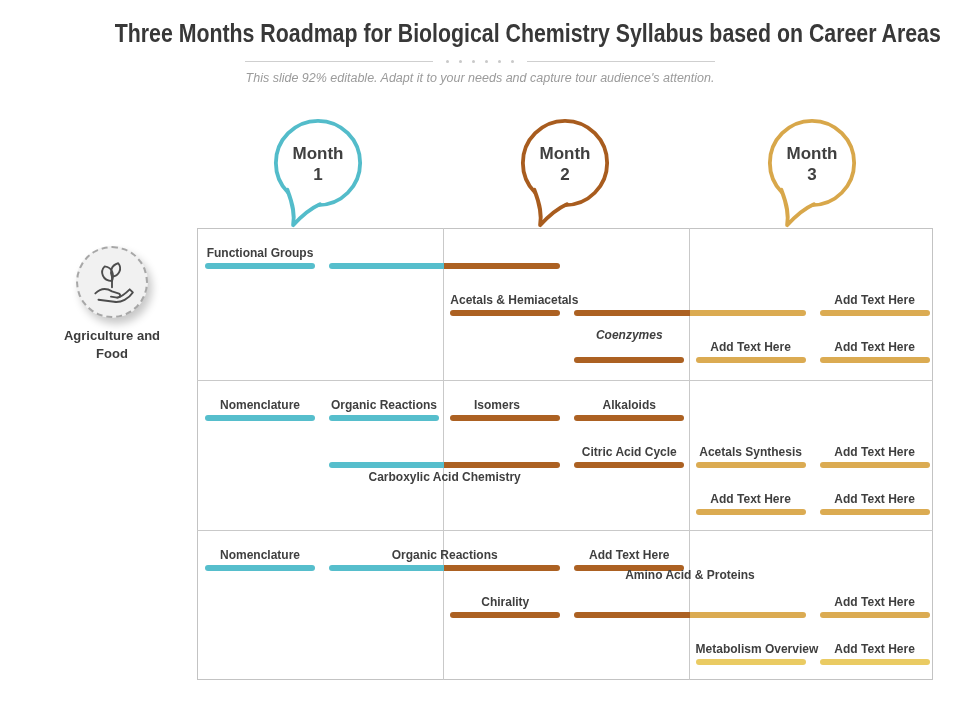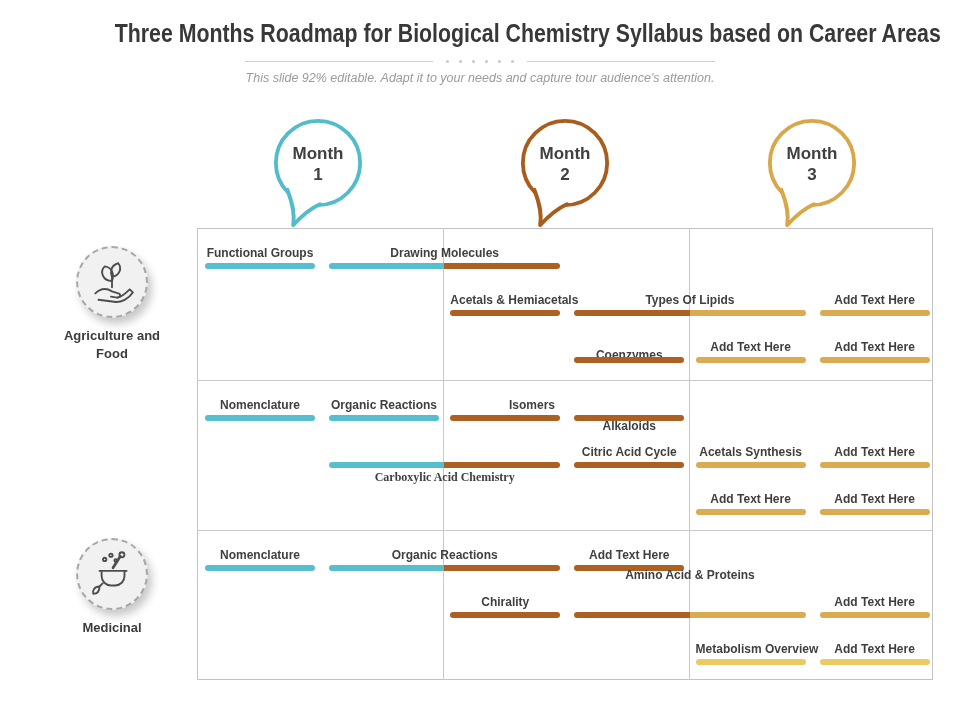--- a/index.html
+++ b/index.html
@@ -120,62 +120,44 @@
         <path d="M24 23 C 15 23, 12 14, 17 9 C 25 10, 26 18, 24 23 Z"></path>
         <path d="M24 19 C 31 18, 34 11, 30 6 C 23 8, 22 14, 24 19 Z"></path>
         <path d="M8 35 C 13 30, 19 30, 24 33 L 30 35 C 33 36, 32 39, 29 39 L 23 38"></path>
         <path d="M29 39 C 34 38, 38 34, 41 31 L 44 34 C 40 40, 33 44, 26 43 L 11 41"></path>
       </svg>
     </div>
     <div class="row-caption" style="width:110px;margin-left:20px;">Agriculture and Food</div>
   </div>
 
 
-  <div class="row-head" style="top:538px;">
-    <div class="icon-circle">
-      <svg viewBox="0 0 48 48">
-        <path d="M12 21 H38"></path>
-        <path d="M14 21 v5 a9 9 0 0 0 9 9 h4 a9 9 0 0 0 9 -9 v-5"></path>
-        <path d="M32 7 L25 18" stroke-width="2.6"></path>
-        <circle cx="33.5" cy="5.5" r="2.4"></circle>
-        <circle cx="17" cy="10" r="1.6"></circle>
-        <circle cx="23" cy="6" r="1.6"></circle>
-        <circle cx="27.5" cy="11" r="1.2"></circle>
-        <path d="M12 36 C 7 36, 5 40, 6 43 C 10 43, 12 40, 12 36 Z"></path>
-        <path d="M12 36 L15 33"></path>
-      </svg>
-    </div>
-    <div class="row-caption">Medicinal</div>
-  </div>
 
 <div class="bar-label" style="left: 205px; width: 110px; top: 246px;">Functional Groups</div>
     <div class="bar-line" style="left: 205px; width: 110px; top: 263px; background: rgb(86, 190, 204);"></div>
-    <div class="bar-label" style="left: 329px; width: 231.3px; top: 246px;">Drawing Molecules</div>
     <div class="bar-line" style="left: 329px; width: 231.3px; top: 263px; background: linear-gradient(to right, rgb(86, 190, 204) 0px, rgb(86, 190, 204) 50%, rgb(172, 97, 34) 50%, rgb(172, 97, 34) 100%);"></div>
     <div class="bar-label" style="left: 450.3px; width: 110px; top: 293px;">Acetals &amp; Hemiacetals</div>
     <div class="bar-line" style="left: 450.3px; width: 110px; top: 310px; background: rgb(172, 97, 34);"></div>
-    <div class="bar-label" style="left: 574.3px; width: 231.3px; top: 293px;">Types Of Lipids</div>
     <div class="bar-line" style="left: 574.3px; width: 231.3px; top: 310px; background: linear-gradient(to right, rgb(172, 97, 34) 0px, rgb(172, 97, 34) 50%, rgb(219, 171, 82) 50%, rgb(219, 171, 82) 100%);"></div>
     <div class="bar-label" style="left: 819.6px; width: 110px; top: 293px;">Add Text Here</div>
     <div class="bar-line" style="left: 819.6px; width: 110px; top: 310px; background: rgb(219, 171, 82);"></div>
-    <div class="bar-label" style="left: 574.3px; width: 110px; top: 348px;">Coenzymes</div>
+    <div class="bar-label" style="left: 574.3px; width: 110px; top: 328px; font-style: italic;">Coenzymes</div>
     <div class="bar-line" style="left: 574.3px; width: 110px; top: 357px; background: rgb(172, 97, 34);"></div>
     <div class="bar-label" style="left: 695.6px; width: 110px; top: 340px;">Add Text Here</div>
     <div class="bar-line" style="left: 695.6px; width: 110px; top: 357px; background: rgb(219, 171, 82);"></div>
     <div class="bar-label" style="left: 819.6px; width: 110px; top: 340px;">Add Text Here</div>
     <div class="bar-line" style="left: 819.6px; width: 110px; top: 357px; background: rgb(219, 171, 82);"></div>
     <div class="bar-label" style="left: 205px; width: 110px; top: 398px;">Nomenclature</div>
     <div class="bar-line" style="left: 205px; width: 110px; top: 415px; background: rgb(86, 190, 204);"></div>
     <div class="bar-label" style="left: 329px; width: 110px; top: 398px;">Organic Reactions</div>
     <div class="bar-line" style="left: 329px; width: 110px; top: 415px; background: rgb(86, 190, 204);"></div>
-    <div class="bar-label" style="left: 477px; width: 110px; top: 398px;">Isomers</div>
+    <div class="bar-label" style="left: 442px; width: 110px; top: 398px;">Isomers</div>
     <div class="bar-line" style="left: 450.3px; width: 110px; top: 415px; background: rgb(172, 97, 34);"></div>
-    <div class="bar-label" style="left: 574.3px; width: 110px; top: 398px; margin-top: 21px;">Alkaloids</div>
+    <div class="bar-label" style="left: 574.3px; width: 110px; top: 398px;">Alkaloids</div>
     <div class="bar-line" style="left: 574.3px; width: 110px; top: 415px; background: rgb(172, 97, 34);"></div>
-    <div class="bar-label" style="left: 329px; width: 231.3px; top: 470px; font-family: Liberation Serif, serif;">Carboxylic Acid Chemistry</div>
+    <div class="bar-label" style="left: 329px; width: 231.3px; top: 470px;">Carboxylic Acid Chemistry</div>
     <div class="bar-line" style="left: 329px; width: 231.3px; top: 462px; background: linear-gradient(to right, rgb(86, 190, 204) 0px, rgb(86, 190, 204) 50%, rgb(172, 97, 34) 50%, rgb(172, 97, 34) 100%);"></div>
     <div class="bar-label" style="left: 574.3px; width: 110px; top: 445px;">Citric Acid Cycle</div>
     <div class="bar-line" style="left: 574.3px; width: 110px; top: 462px; background: rgb(172, 97, 34);"></div>
     <div class="bar-label" style="left: 695.6px; width: 110px; top: 445px;">Acetals Synthesis</div>
     <div class="bar-line" style="left: 695.6px; width: 110px; top: 462px; background: rgb(219, 171, 82);"></div>
     <div class="bar-label" style="left: 819.6px; width: 110px; top: 445px;">Add Text Here</div>
     <div class="bar-line" style="left: 819.6px; width: 110px; top: 462px; background: rgb(219, 171, 82);"></div>
     <div class="bar-label" style="left: 695.6px; width: 110px; top: 492px;">Add Text Here</div>
     <div class="bar-line" style="left: 695.6px; width: 110px; top: 509px; background: rgb(219, 171, 82);"></div>
     <div class="bar-label" style="left: 819.6px; width: 110px; top: 492px;">Add Text Here</div>

